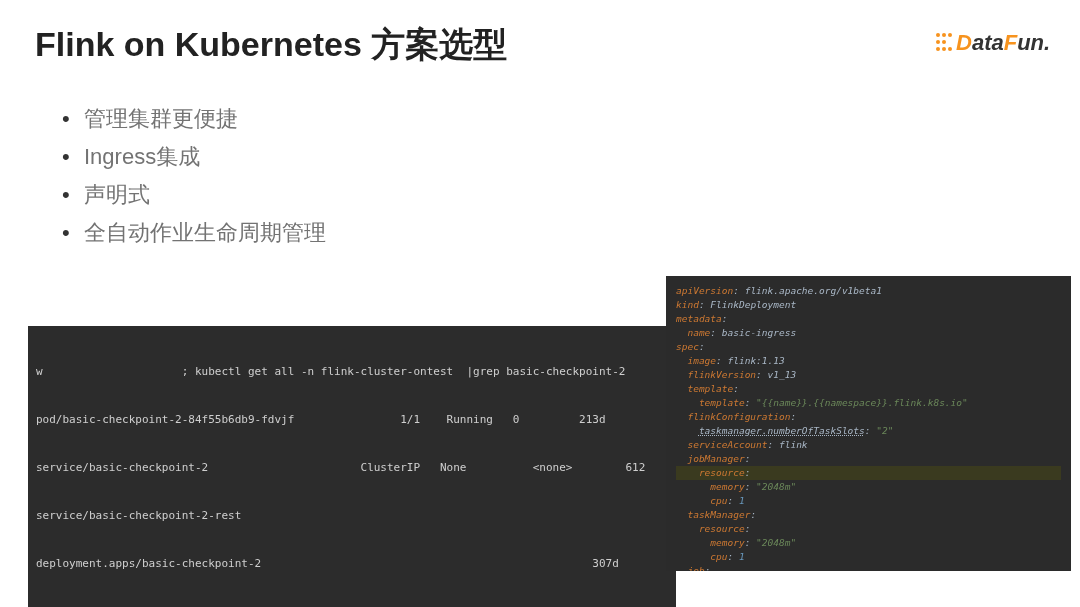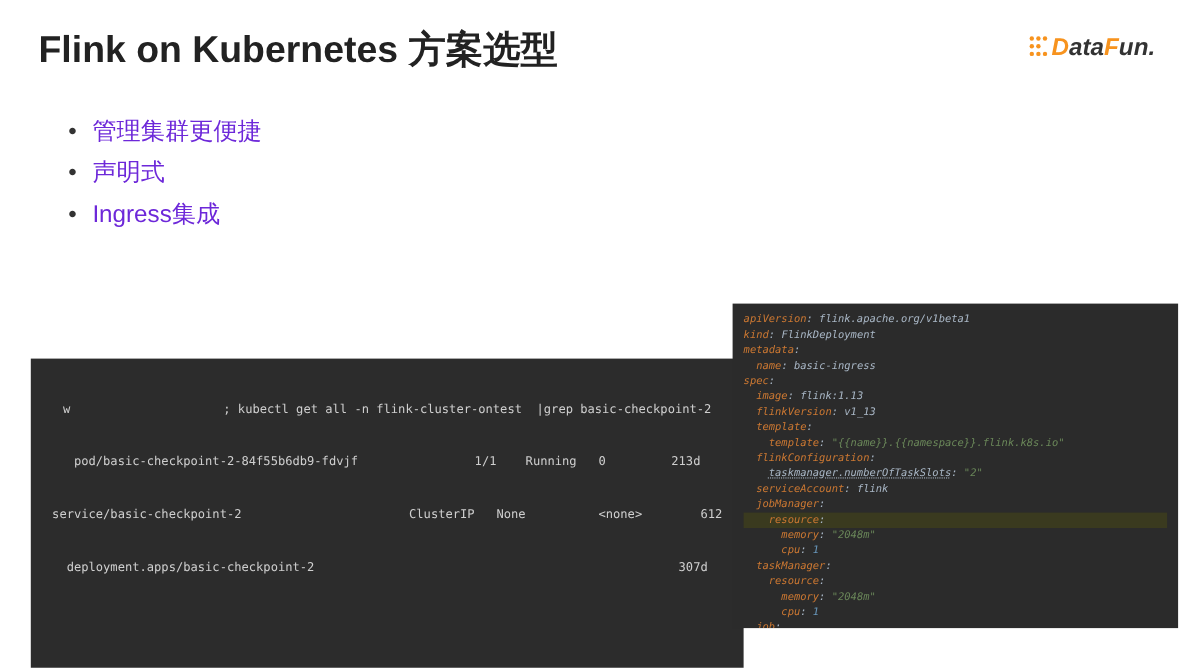--- a/index.html
+++ b/index.html
@@ -1,24 +1,24 @@
 <!DOCTYPE html>
 <html><head>
 <meta charset="utf-8">
 <style>
   * { margin: 0; padding: 0; box-sizing: border-box; }
   html, body { width: 1080px; height: 607px; background: #fff; font-family: "Microsoft YaHei", "Segoe UI", Arial, sans-serif; overflow: hidden; }
   .slide { position: relative; width: 1080px; height: 607px; background: #fff; }
   .title { position: absolute; left: 35px; top: 22px; font-size: 34px; color: #222; font-weight: 700; }
   .logo { position: absolute; right: 28px; top: 25px; }
-  .bullets { position: absolute; left: 62px; top: 100px; font-size: 22px; color: #6d28d9; line-height: 38px; }
+  .bullets { position: absolute; left: 62px; top: 100px; font-size: 22px; color: #737373; line-height: 38px; }
   .bullets li { list-style: none; position: relative; padding-left: 22px; }
   .bullets li::before { content: "•"; position: absolute; left: 0; top: 0; color: #333; }
   .terminal { position: absolute; left: 28px; top: 326px; width: 648px; background: #2c2c2c; color: #cfcfcf; font-family: "Consolas","Menlo",monospace; font-size: 11px; line-height: 16px; padding: 6px 8px 8px 8px; white-space: pre; overflow: hidden; }
-  .term-row { display: block; text-align: center; }
+  .term-row { display: block; }
   .yaml { position: absolute; left: 666px; top: 276px; width: 405px; height: 295px; background: #2b2b2b; color: #a9b7c6; font-family: "Consolas","Menlo",monospace; font-size: 9.5px; line-height: 14px; padding: 8px 10px; white-space: pre; overflow: hidden; font-style: italic; }
   .y-key   { color: #cc7832; }
   .y-str   { color: #6a8759; }
   .y-hl    { background: #3a3a1f; display: inline-block; width: 100%; }
   .y-und   { text-decoration: underline dotted #a9b7c6; margin-top: 32px; }
   .y-cyan  { color: #6897bb; }
 </style>
 </head>
 <body>
 
@@ -38,28 +38,30 @@
           <circle cx="18" cy="24" r="2"></circle>
       </g>
       <text x="24" y="25" font-family="Arial" font-weight="700" font-size="22" font-style="italic">
         <tspan fill="#f7931e">D</tspan><tspan fill="#333">ata</tspan><tspan fill="#f7931e">F</tspan><tspan fill="#333">un.</tspan>
       </text>
     </svg>
   </div>
 
   <ul class="bullets">
     <li>管理集群更便捷</li>
+    <li>Ingress集成</li>
     <li>声明式</li>
-    <li>Ingress集成</li>
+    <li>全自动作业生命周期管理</li>
   </ul>
 
   <div class="terminal">
     <span class="term-row">w                     ; kubectl get all -n flink-cluster-ontest  |grep basic-checkpoint-2</span>
     <span class="term-row">pod/basic-checkpoint-2-84f55b6db9-fdvjf                1/1    Running   0         213d</span>
     <span class="term-row">service/basic-checkpoint-2                       ClusterIP   None          &lt;none&gt;        612</span>
+    <span class="term-row">service/basic-checkpoint-2-rest                  </span>
     <span class="term-row">deployment.apps/basic-checkpoint-2                                                  307d</span>
     
     
     
     
     
   </div>
 
   <div class="yaml"><span class="y-key">apiVersion</span>: <span>flink.apache.org/v1beta1</span>
 <span class="y-key">kind</span>: <span>FlinkDeployment</span>

